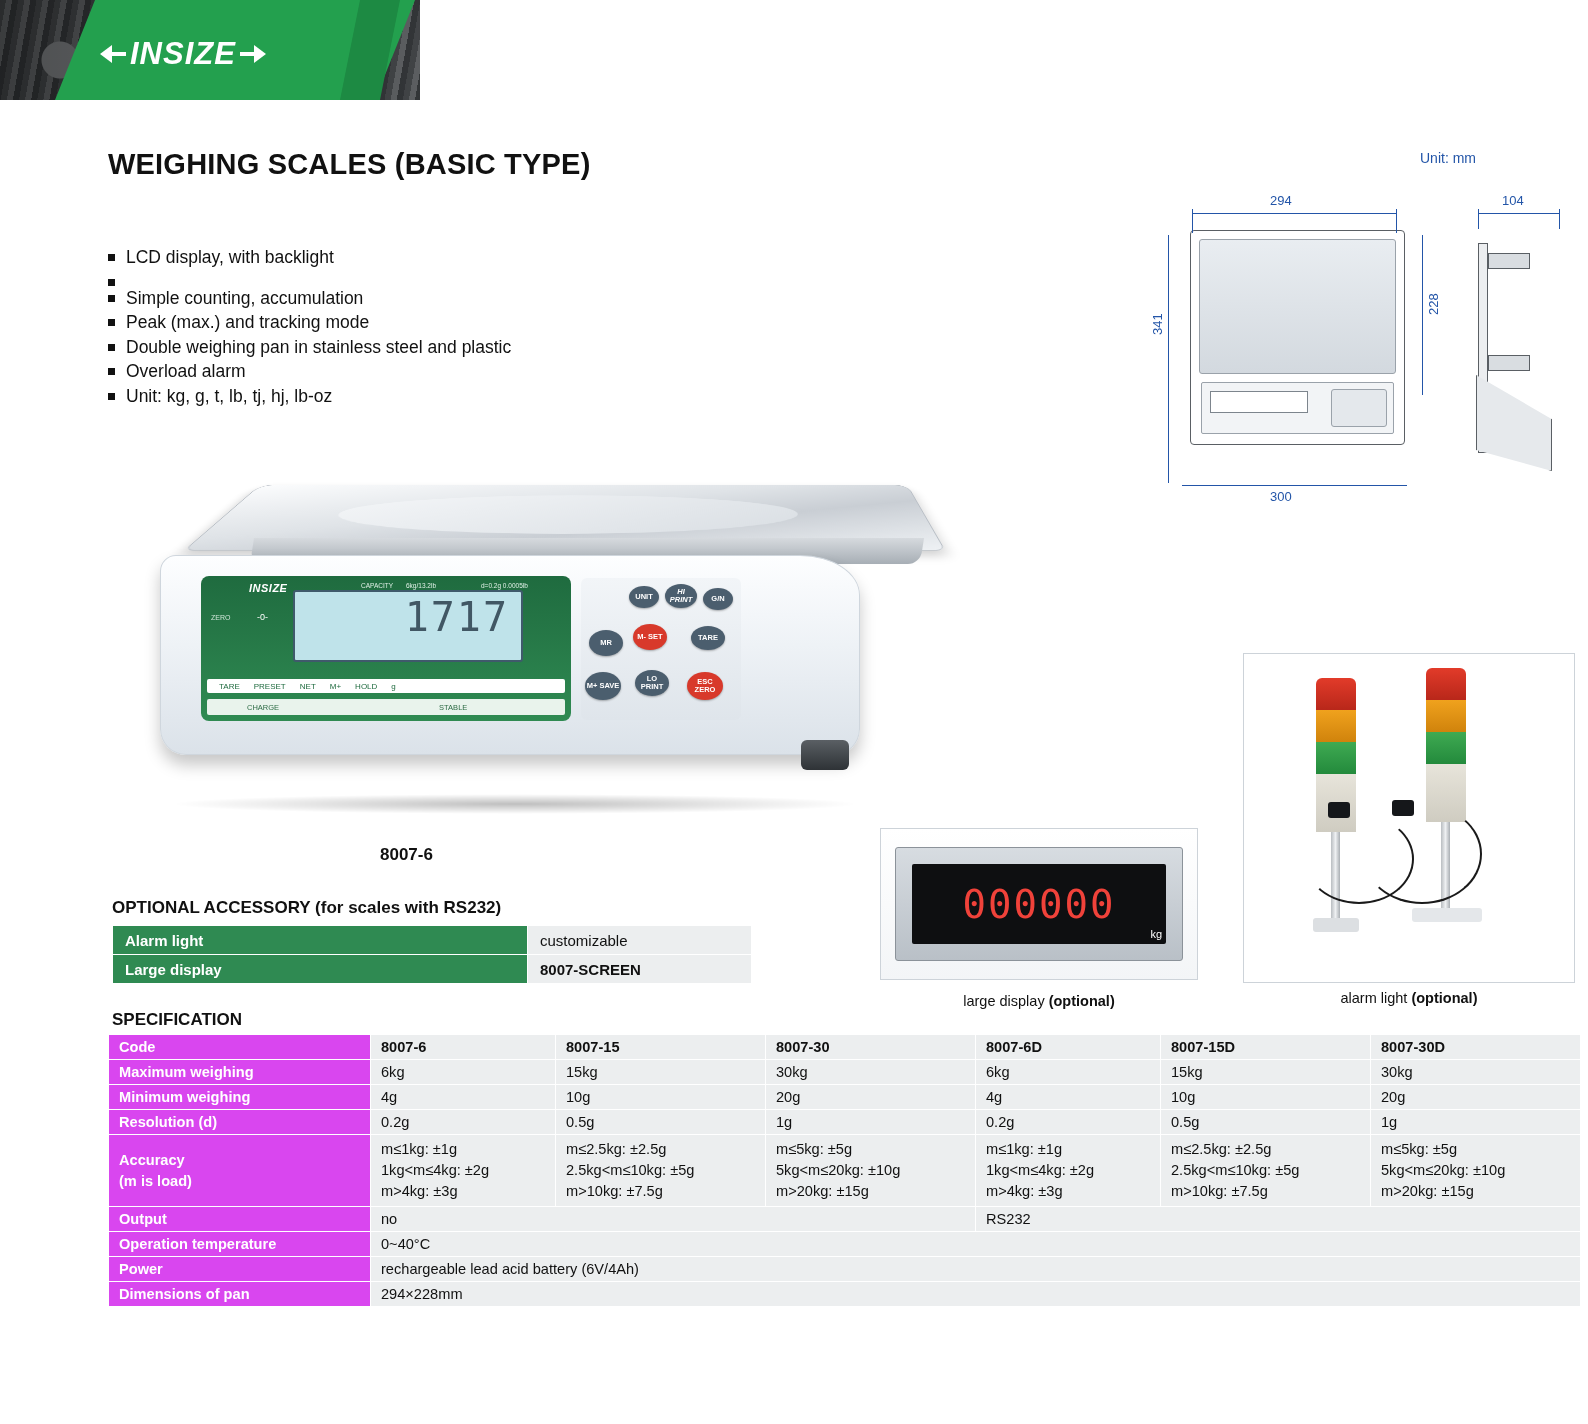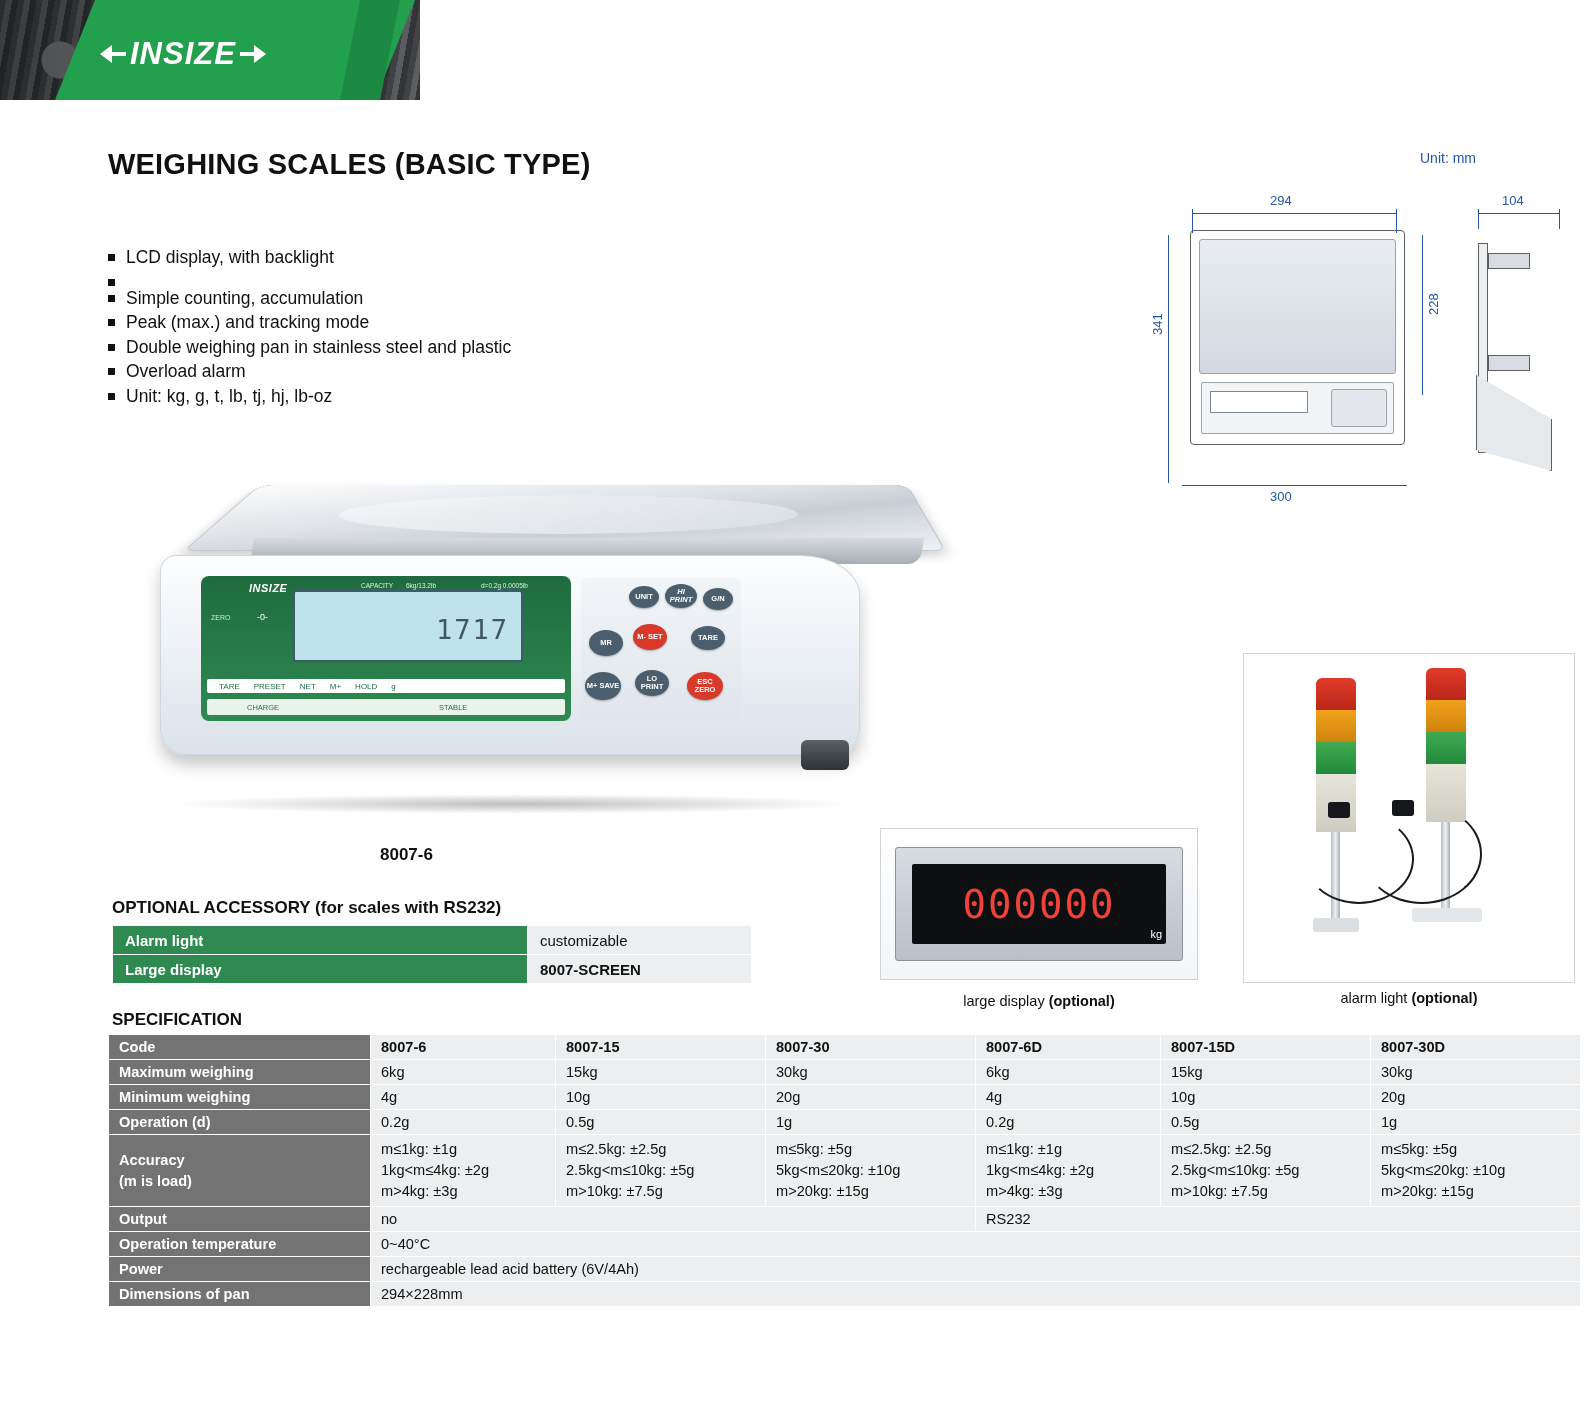--- a/index.html
+++ b/index.html
@@ -153,23 +153,23 @@
   }
   .lcd {
     position: absolute;
     left: 92px; top: 14px;
     width: 230px; height: 72px;
     background: #bfe3ea;
     border: 2px solid #3f5a6b;
     border-radius: 3px;
   }
   .lcd-digits {
-    position:absolute; right: 12px; top: 22px;
+    position:absolute; right: 12px; top: 2px;
     font-family: "DejaVu Sans Mono", monospace;
-    font-size: 27px; color: #2c3f4d; letter-spacing: 2px;
+    font-size: 40px; color: #2c3f4d; letter-spacing: 2px;
     opacity: 0.85;
   }
   .panel-strip {
     position:absolute; left:6px; right:6px; bottom: 28px;
     height: 14px; background: #ffffff; border-radius: 2px;
     font-size: 8px; color:#1f6b3f; display:flex; gap:14px;
     align-items:center; padding-left:12px;
   }
   .panel-strip2 {
     position:absolute; left:6px; right:6px; bottom: 6px;
@@ -347,21 +347,21 @@
     table-layout: fixed;
   }
   .spec-table td {
     border: 1px solid #ffffff;
     padding: 4px 10px;
     vertical-align: middle;
     background: #eceeef;
     color: #111;
   }
   .spec-table td.rowhead {
-    background: #737373;
+    background: #d946ef;
     color: #ffffff;
     font-weight: bold;
     width: 262px;
   }
   .spec-table tr.code td { font-weight: bold; }
   .spec-table td .ml { display:block; line-height: 21px; }
 </style>
 </head>
 <body>
 
@@ -574,21 +574,21 @@
   <tr>
     <td class="rowhead">Minimum weighing</td>
     <td>4g</td>
     <td>10g</td>
     <td>20g</td>
     <td>4g</td>
     <td>10g</td>
     <td>20g</td>
   </tr>
   <tr>
-    <td class="rowhead">Operation (d)</td>
+    <td class="rowhead">Resolution (d)</td>
     <td>0.2g</td>
     <td>0.5g</td>
     <td>1g</td>
     <td>0.2g</td>
     <td>0.5g</td>
     <td>1g</td>
   </tr>
   <tr>
     <td class="rowhead">
       <span class="ml">Accuracy</span>

